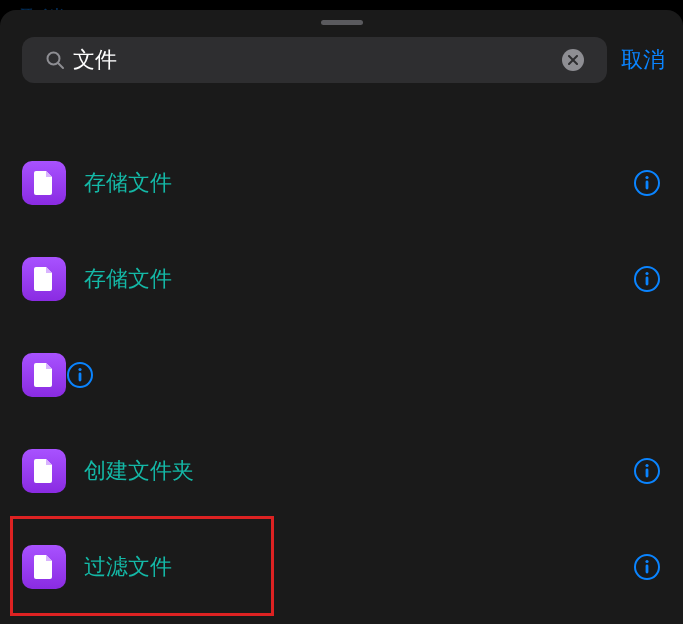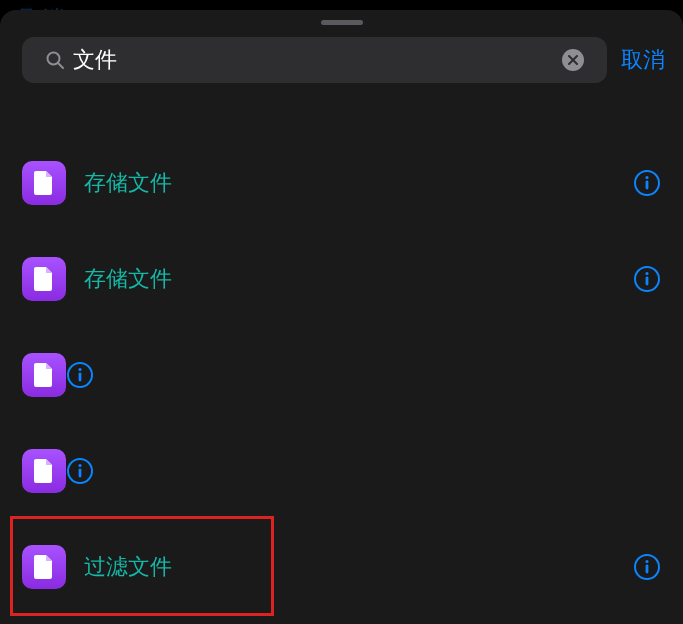--- a/index.html
+++ b/index.html
@@ -204,20 +204,21 @@
       </div>
     </div>
 
     <div class="result-item">
       <div class="app-icon">
         <svg width="22" height="26" viewBox="0 0 22 26">
             <path d="M3 1 h10 l6 6 v16 a2 2 0 0 1 -2 2 h-14 a2 2 0 0 1 -2 -2 v-20 a2 2 0 0 1 2 -2 z" fill="#fff"></path>
             <path d="M13 1 v6 h6 z" fill="#d9b3ff"></path>
           </svg>
       </div>
+      <div class="item-label">创建文件夹</div>
       <div class="info-btn">
         <svg width="28" height="28" viewBox="0 0 28 28">
             <circle cx="14" cy="14" r="12" stroke="#0a84ff" stroke-width="2" fill="none"></circle>
             <circle cx="14" cy="8.5" r="1.6" fill="#0a84ff"></circle>
             <rect x="12.6" y="11.5" width="2.8" height="9" rx="1.4" fill="#0a84ff"></rect>
           </svg>
       </div>
     </div>
 
     <div class="result-item">

